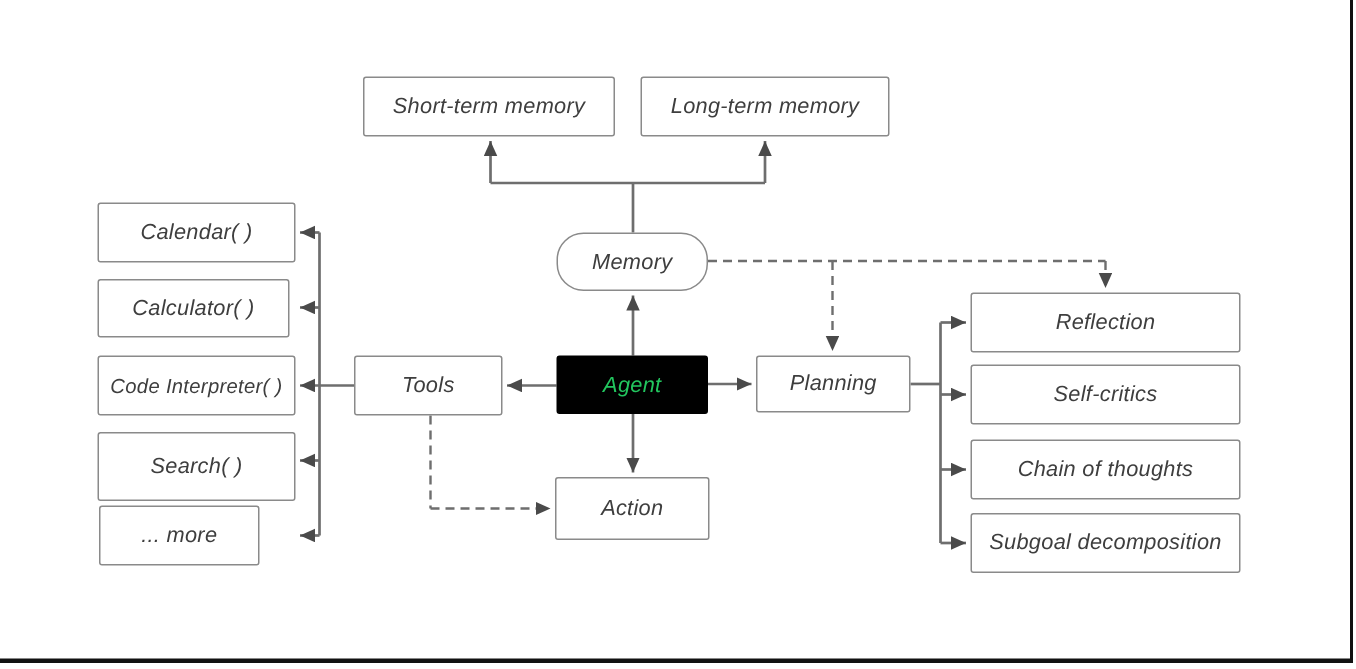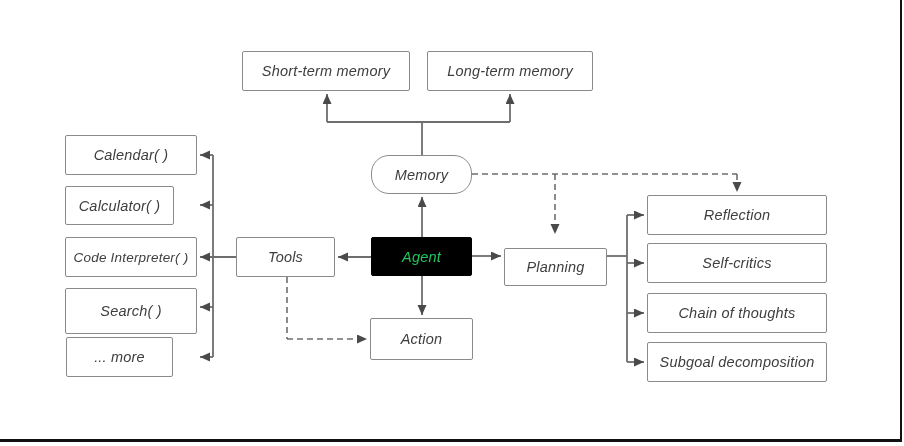--- a/index.html
+++ b/index.html
@@ -15,24 +15,24 @@
     font-size:14.5px;letter-spacing:.2px;border-radius:2px;box-sizing:border-box;
     white-space:nowrap;
   }
   .node.black{background:#000000;border-color:#000000;color:#22c55e;}
   
   #n-short     {left:242px;top:51px; width:168px;height:40px;}
   #n-long      {left:427px;top:51px; width:166px;height:40px;}
   #n-memory    {left:371px;top:155px;width:101px;height:39px;border-radius:18px;}
   #n-agent     {left:371px;top:237px;width:101px;height:39px;}
   #n-tools     {left:236px;top:237px;width:99px; height:40px;}
-  #n-planning  {left:504px;top:237px;width:103px;height:38px;margin-top:11px;}
+  #n-planning  {left:504px;top:237px;width:103px;height:38px;}
   #n-action    {left:370px;top:318px;width:103px;height:42px;}
   #n-calendar  {left:65px; top:135px;width:132px;height:40px;}
-  #n-calculator{left:65px; top:186px;width:109px;height:39px;}
+  #n-calculator{left:65px; top:186px;width:128px;height:39px;}
   #n-codeint   {left:65px; top:237px;width:132px;height:40px;font-size:13.5px;}
   #n-search    {left:65px; top:288px;width:132px;height:46px;}
   #n-more      {left:66px; top:337px;width:107px;height:40px;}
   #n-reflection{left:647px;top:195px;width:180px;height:40px;}
   #n-selfcrit  {left:647px;top:243px;width:180px;height:40px;}
   #n-chain     {left:647px;top:293px;width:180px;height:40px;}
   #n-subgoal   {left:647px;top:342px;width:180px;height:40px;text-align:center;}
   
   .frame-right {position:absolute;left:900px;top:0;width:2px;height:441px;background:#111111;}
   .frame-bottom{position:absolute;left:0;top:439px;width:902px;height:3px;background:#111111;}

